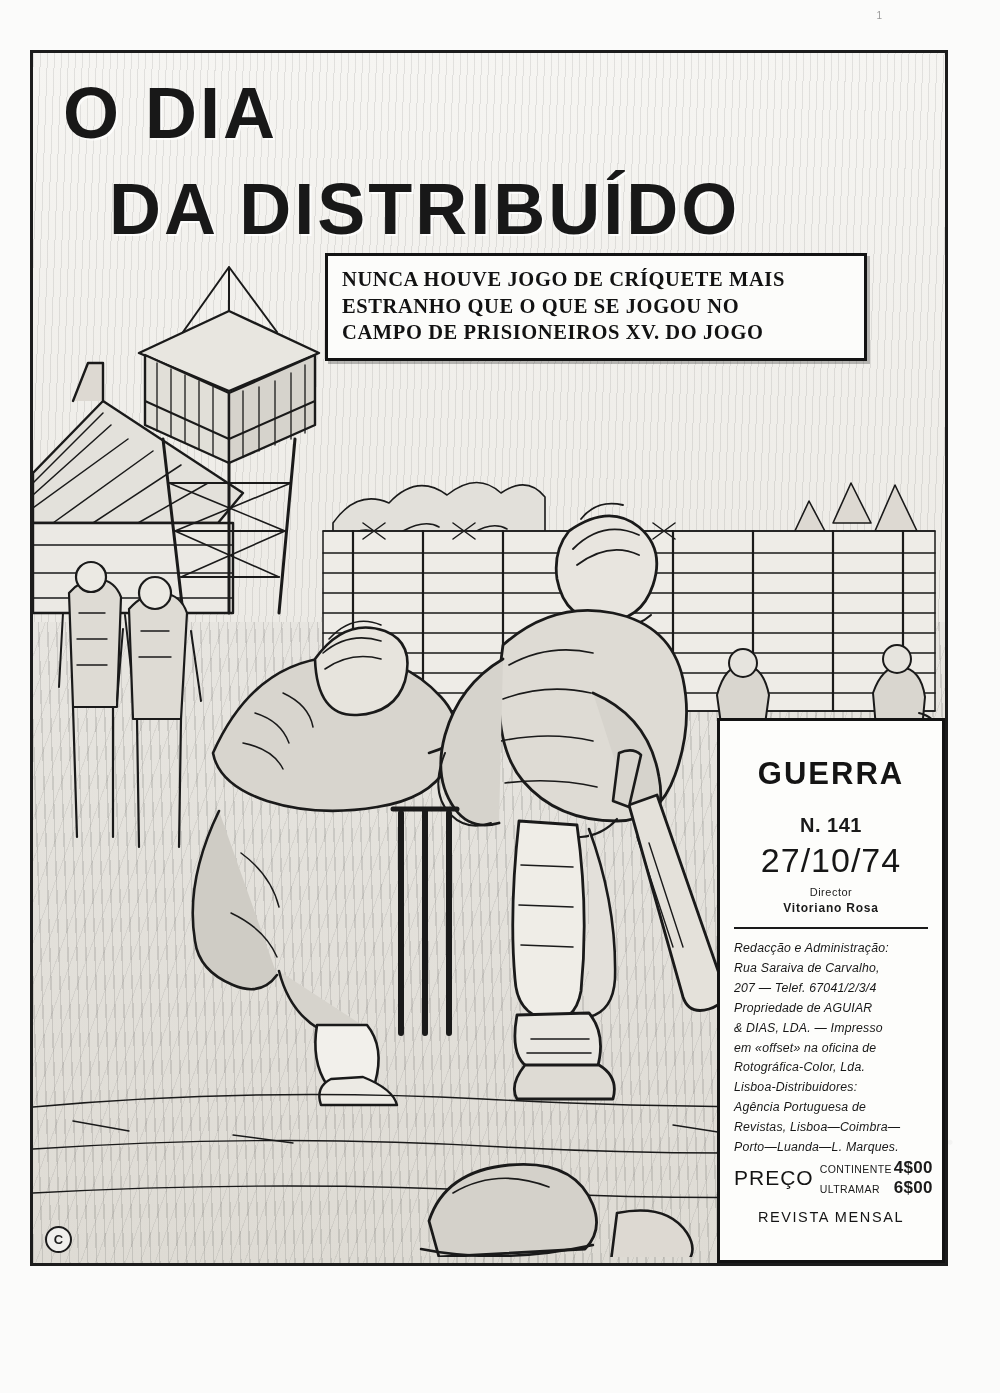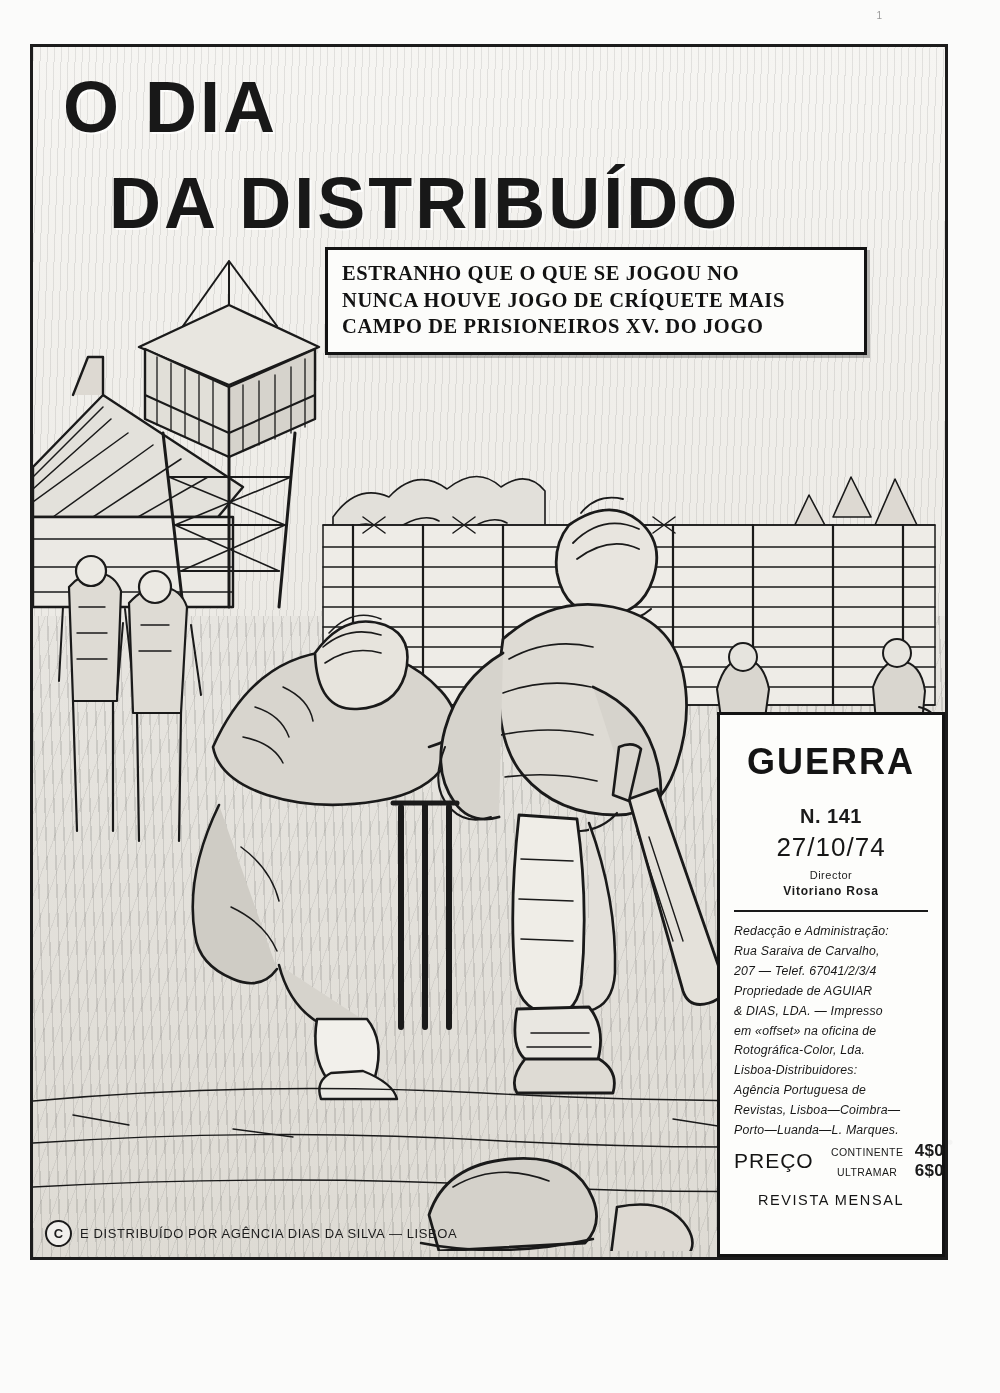--- a/index.html
+++ b/index.html
@@ -36,21 +36,21 @@
   .edge-mark {
     position: absolute;
     font-size: 10px;
     color: #9a9a9a;
   }
 
   
   .cover {
     position: absolute;
     left: 30px;
-    top: 44px;
+    top: 50px;
     width: 912px;
     height: 1210px;
     border: 3px solid #1c1c1c;
     background: #5eead4;
     overflow: hidden;
   }
 
   
   .sky {
     position: absolute;
@@ -130,35 +130,35 @@
     height: 545px;
     border: 3px solid #131313;
     background: #fdfdfb;
     box-sizing: border-box;
     padding: 14px 12px 8px 12px;
     text-align: center;
   }
   .masthead {
     font-family: "Liberation Sans", sans-serif;
     font-weight: bold;
-    font-size: 36px;
+    font-size: 31px;
     letter-spacing: 2px;
     color: #141414;
-    margin-top: 12px;
+    margin-top: 21px;
   }
   .issue-no {
     font-family: "Liberation Sans", sans-serif;
     font-size: 20px;
     font-weight: bold;
     margin-top: 22px;
     letter-spacing: 0.5px;
   }
   .issue-date {
     font-family: "Liberation Sans", sans-serif;
-    font-size: 26px;
+    font-size: 34px;
     margin-top: 4px;
     letter-spacing: 1px;
     color: #161616;
   }
   .director-label {
     font-family: "Liberation Sans", sans-serif;
     font-size: 11px;
     margin-top: 6px;
     letter-spacing: 0.5px;
     color: #222;
@@ -204,22 +204,21 @@
   }
   .price-line {
     display: flex;
     align-items: baseline;
     line-height: 1.15;
   }
   .price-region {
     font-family: "Liberation Sans", sans-serif;
     font-size: 10.5px;
     letter-spacing: 0.4px;
-    width: 95px;
-    text-align: center;
+    width: 74px;
   }
   .price-value {
     font-family: "Liberation Sans", sans-serif;
     font-size: 17px;
     font-weight: bold;
     letter-spacing: 0.3px;
   }
   .periodicity {
     font-family: "Liberation Sans", sans-serif;
     font-size: 14.5px;
@@ -387,22 +386,22 @@
         </g>
       </g>
     </svg>
 
     <div class="title-block">
       <div class="title-line title-line-1">O DIA</div>
       <div class="title-line title-line-2">DA DISTRIBUÍDO</div>
     </div>
 
     <div class="caption-box">
+      <div class="caption-line">NUNCA HOUVE JOGO DE CRÍQUETE MAIS</div>
       <div class="caption-line">ESTRANHO QUE O QUE SE JOGOU NO</div>
-      <div class="caption-line">NUNCA HOUVE JOGO DE CRÍQUETE MAIS</div>
       <div class="caption-line">CAMPO DE PRISIONEIROS XV. DO JOGO</div>
     </div>
 
     <div class="info-panel">
       <div class="masthead">GUERRA</div>
       <div class="issue-no">N. 141</div>
       <div class="issue-date">27/10/74</div>
       <div class="director-label">Director</div>
       <div class="director-name">Vitoriano Rosa</div>
 
@@ -434,17 +433,16 @@
             <span class="price-value">6$00</span>
           </div>
         </div>
       </div>
 
       <div class="periodicity">REVISTA MENSAL</div>
     </div>
 
     <div class="credit">
       <div class="c-circle">C</div>
-      <div class="credit-text">E DISTRIBUÍDO POR AGÊNCIA DIAS DA SILVA — LISBOA</div>
     </div>
 
   </div>
 </div>
 
 </body></html>

